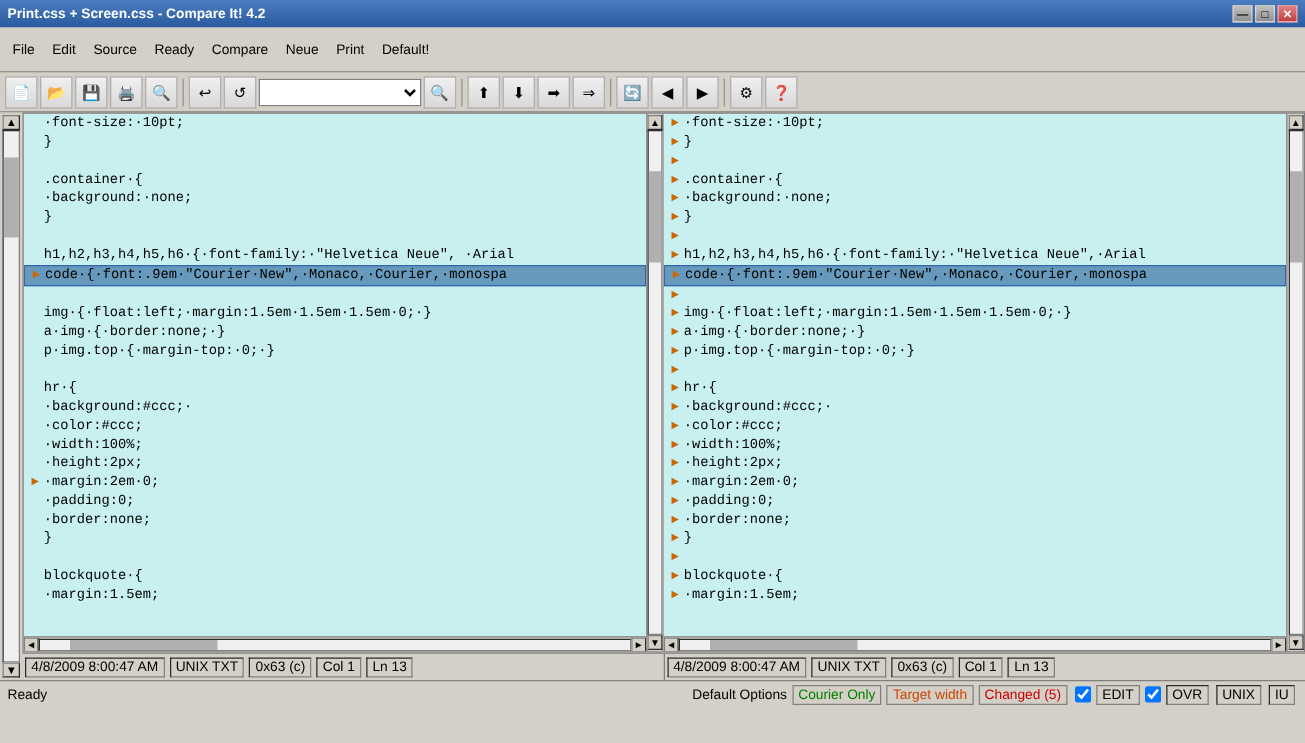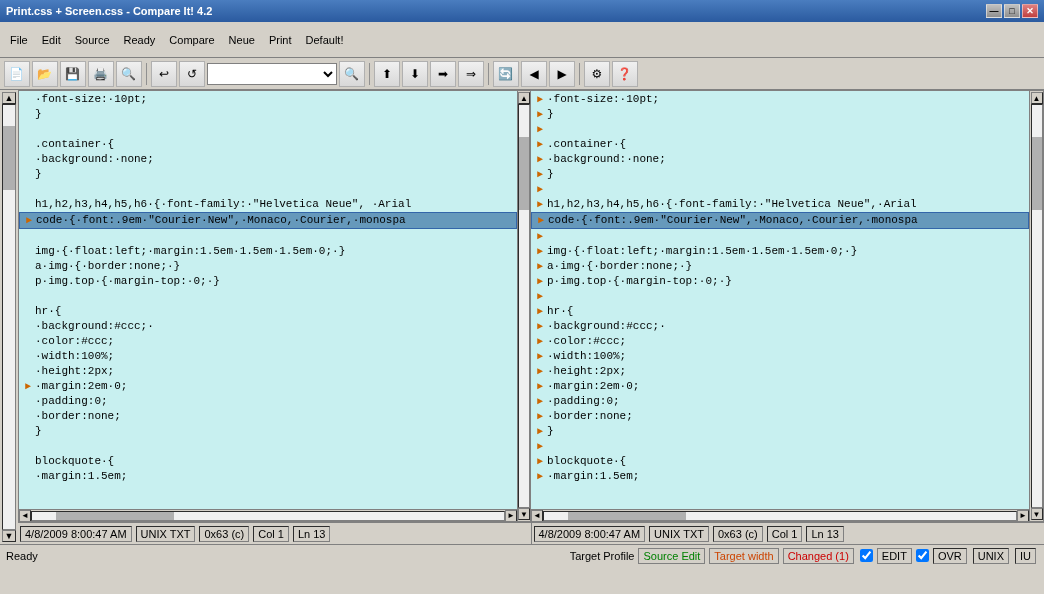--- a/index.html
+++ b/index.html
@@ -452,23 +452,23 @@
         <div class="status-section">Col    1</div>
         <div class="status-section">Ln    13</div>
       </div>
     </div>
   </div>
 </div>
 
 <div style="height:22px; background:#d4d0c8; border-top:1px solid #808080; display:flex; align-items:center; padding:0 6px; gap:4px; font-size:11px;">
   <span style="margin-right:10px;">Ready</span>
   <div style="flex:1;"></div>
-  <span>Target Profile</span>
-  <button class="source-only-btn">Source Edit</button>
+  <span>Default Options</span>
+  <button class="source-only-btn">Courier Only</button>
   <button class="target-only-btn">Target width</button>
-  <button class="changed-btn">Changed (1)</button>
+  <button class="changed-btn">Changed (5)</button>
   <input type="checkbox" checked="" style="margin-left: 2px;">
   <button class="edit-btn">EDIT</button>
   <input type="checkbox" checked="" style="">
   <div class="status-section">OVR</div>
   <div class="status-section">UNIX</div>
   <div class="status-section">IU</div>
 </div>
 
 </body></html>

